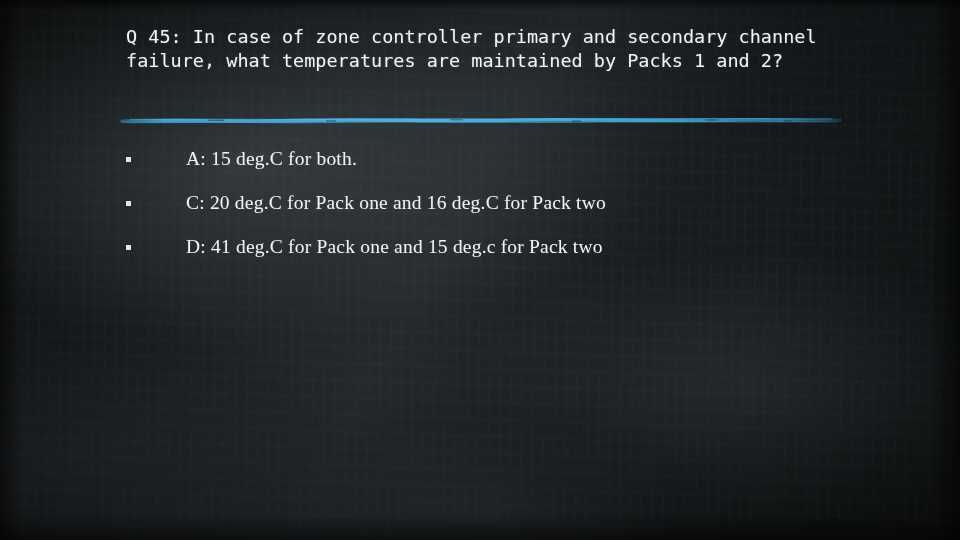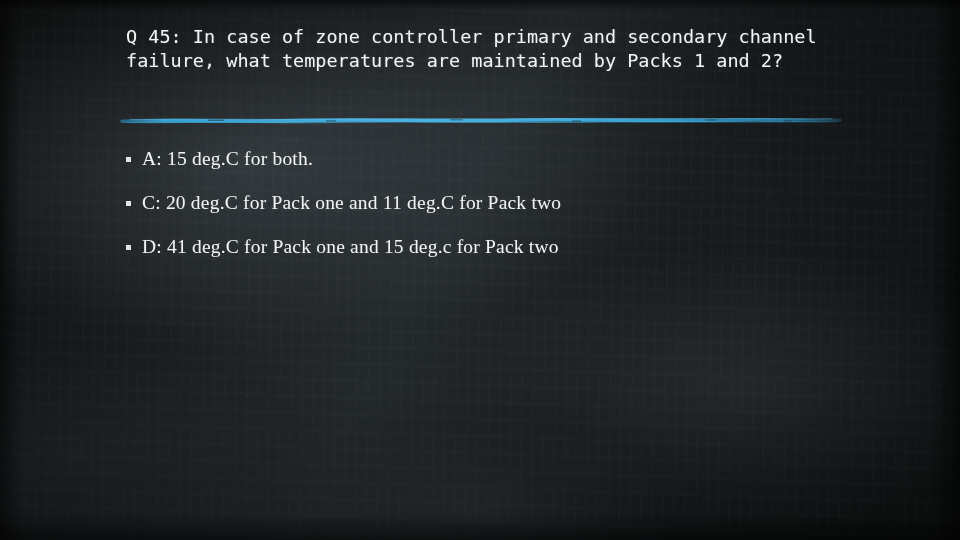--- a/index.html
+++ b/index.html
@@ -135,20 +135,21 @@
     vertical-align: middle;
   }
 
   .answer-text {
     color: #f0f3f3;
     font-family: "Liberation Serif", serif;
     font-size: 19.5px;
     line-height: 22px;
     letter-spacing: 0.2px;
     text-shadow: 0 0 1.5px rgba(255,255,255,0.15);
+    margin-left: 44px;
   }
 </style>
 </head>
 <body>
 
 <div class="slide">
 
   <div class="tex tex-streaks"></div>
   <div class="tex tex-grain"></div>
   <div class="tex tex-vignette"></div>
@@ -190,21 +191,21 @@
     <div class="answers">
 
       <div class="answer-row">
         <span class="bullet"><i></i></span>
         <span class="answer-text">A: 15 deg.C for both.</span>
       </div>
 
 
       <div class="answer-row">
         <span class="bullet"><i></i></span>
-        <span class="answer-text">C: 20 deg.C for Pack one and 11 deg.C for Pack two</span>
+        <span class="answer-text">C: 20 deg.C for Pack one and 16 deg.C for Pack two</span>
       </div>
 
       <div class="answer-row">
         <span class="bullet"><i></i></span>
         <span class="answer-text">D: 41 deg.C for Pack one and 15 deg.c for Pack two</span>
       </div>
 
     </div>
   </div>
 </div>

